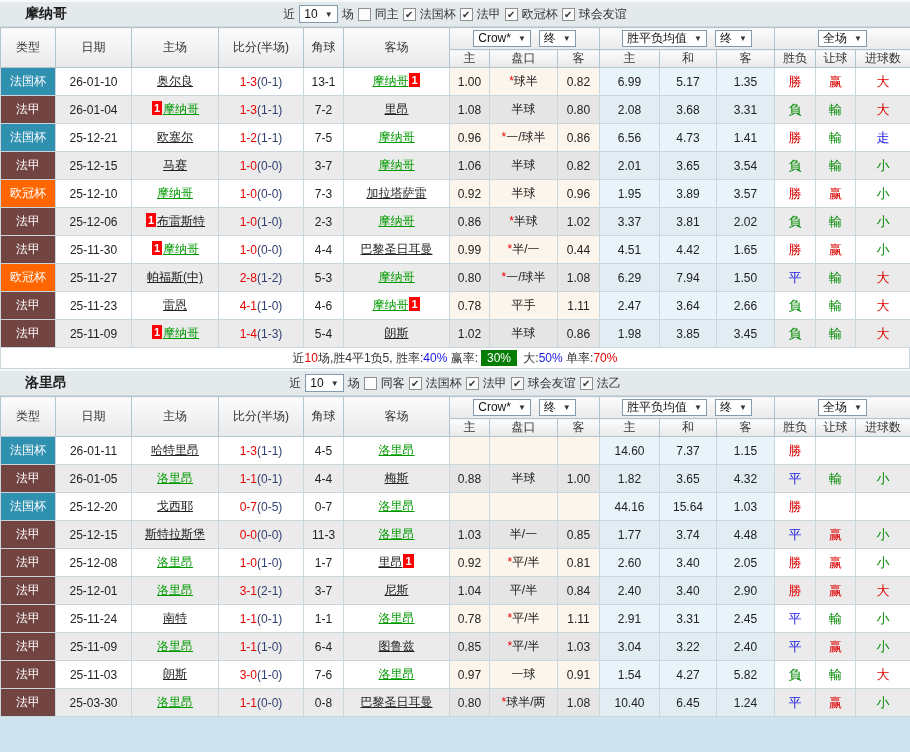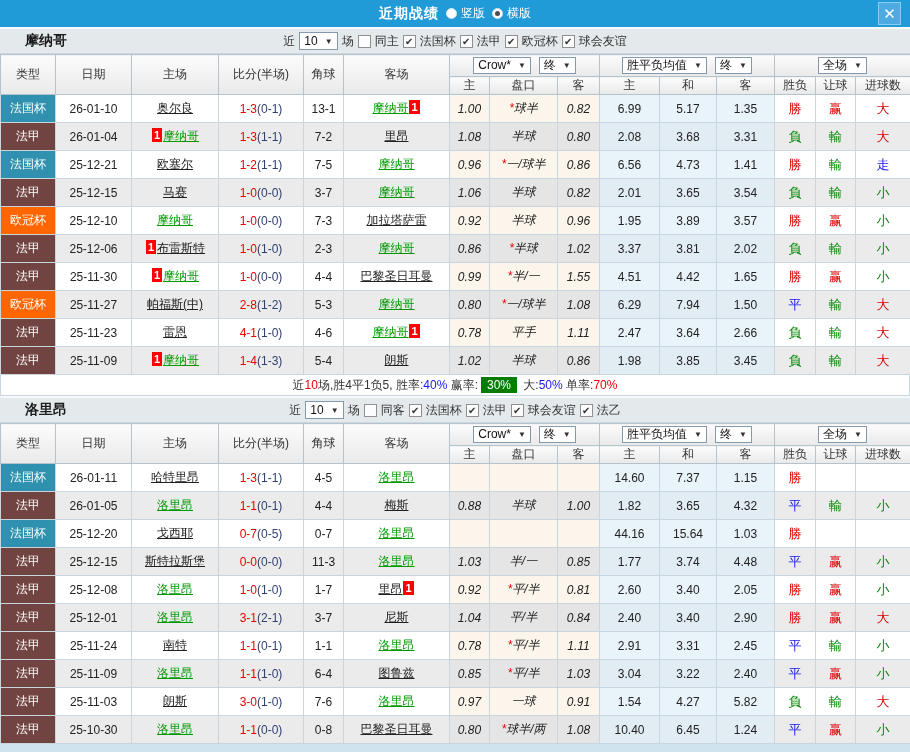--- a/index.html
+++ b/index.html
@@ -54,21 +54,21 @@
   thead th {
     border-color:#b4c4ce; font-weight:normal; font-size:12px; color:#333;
     background:linear-gradient(#fcfcfc,#e9e9e9);
   }
   thead tr.gr1 th { height:22px; }
   thead tr.gr2 th { height:18px; }
   thead .th-group .selbox { margin:0 4px; height:17px; }
   tbody td { height:28px; font-size:12px; color:#222; }
   tr.even td { background:#ebebeb; }
   td.type { color:#fff; font-size:12px; }
-  td.o   { background:#fbf5eb;font-style:italic; }
+  td.o   { background:#fbf5eb; }
   tr.even td.o   { background:#e5e5e5; }
   td.avg { background:#e9f3fa; }
   tr.even td.avg { background:#e1ecf3; }
   td.score .ft { color:#e80000; }
   td.score .ht { color:#2f3f70; }
   .tname { color:#222;text-decoration:underline; }
   .tname.g { color:#009900; }
   .badge1 {
     display:inline-block; background:#fe0000; color:#fff; font-size:11px; font-weight:bold;
     padding:0 2px; margin:0 1px; line-height:14px; height:14px; vertical-align:1px;
@@ -84,32 +84,20 @@
   }
   .summary span { white-space:pre; }
   .s-k { color:#333; } .s-r { color:#e80000; } .s-b { color:#1717e6; }
   .s-badge { background:#057d05; color:#fff; padding:1px 6px; margin:4px 3px; }
 </style>
 </head>
 <body>
 
 <div class="app">
 
-  <div class="topbar">
-    <span class="topbar-title">近期战绩</span>
-    <span class="radio-opt">
-      <span class="radio"></span>
-      <span>竖版</span>
-    </span>
-    <span class="radio-opt">
-      <span class="radio sel"></span>
-      <span>横版</span>
-    </span>
-    <span class="close-btn">✕</span>
-  </div>
 
   <section class="team-section">
     <div class="section-header">
       <span class="team-name">摩纳哥</span>
       <span class="filter">
           <span class="flabel">近</span>
           <span class="selbox">
             <span class="sel-text">10</span>
             <span class="sel-arrow">▼</span>
           </span>
@@ -288,21 +276,21 @@
           </tr>
           <tr class="odd">
             <td class="type" style="background: rgb(114, 68, 65);">法甲</td>
             <td class="date">25-11-30</td>
             <td class="team"><span class="badge1">1</span><span class="tname g">摩纳哥</span></td>
             <td class="score"><span class="ft">1-0</span><span class="ht">(0-0)</span></td>
             <td class="corner">4-4</td>
             <td class="team"><span class="tname">巴黎圣日耳曼</span></td>
             <td class="o">0.99</td>
             <td class="o"><span class="star">*</span>半/一</td>
-            <td class="o">1.55</td>
+            <td class="o">0.44</td>
             <td class="avg">4.51</td>
             <td class="avg">4.42</td>
             <td class="avg">1.65</td>
             <td class="res c-r">勝</td>
             <td class="res c-r">赢</td>
             <td class="res c-g">小</td>
           </tr>
           <tr class="even">
             <td class="type" style="background: rgb(255, 102, 0);">欧冠杯</td>
             <td class="date">25-11-27</td>
@@ -598,21 +586,21 @@
             <td class="o">0.91</td>
             <td class="avg">1.54</td>
             <td class="avg">4.27</td>
             <td class="avg">5.82</td>
             <td class="res c-g">負</td>
             <td class="res c-g">輸</td>
             <td class="res c-r">大</td>
           </tr>
           <tr class="even">
             <td class="type" style="background: rgb(114, 68, 65);">法甲</td>
-            <td class="date">25-10-30</td>
+            <td class="date">25-03-30</td>
             <td class="team"><span class="tname g">洛里昂</span></td>
             <td class="score"><span class="ft">1-1</span><span class="ht">(0-0)</span></td>
             <td class="corner">0-8</td>
             <td class="team"><span class="tname">巴黎圣日耳曼</span></td>
             <td class="o">0.80</td>
             <td class="o"><span class="star">*</span>球半/两</td>
             <td class="o">1.08</td>
             <td class="avg">10.40</td>
             <td class="avg">6.45</td>
             <td class="avg">1.24</td>

